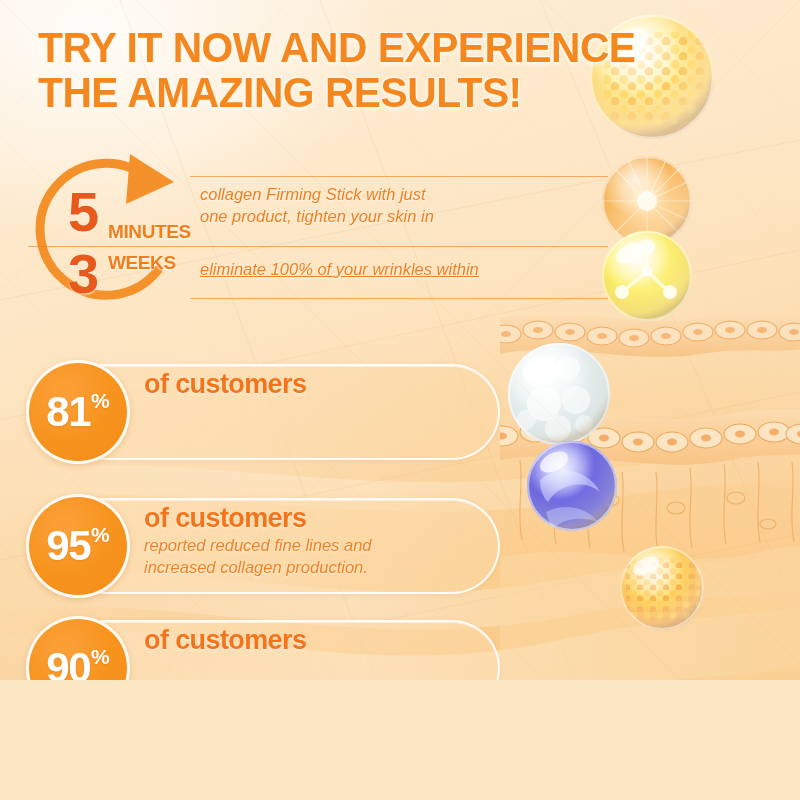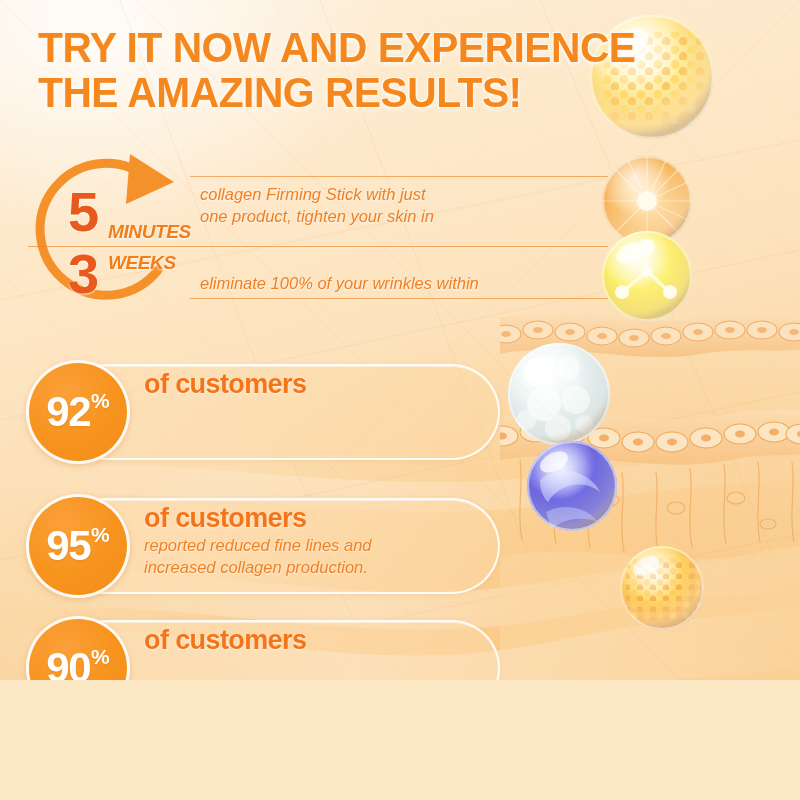--- a/index.html
+++ b/index.html
@@ -41,32 +41,31 @@
     position:absolute;font-weight:bold;color:#e8591c;
     font-size:56px;line-height:1;letter-spacing:-2px;
     text-shadow:0 1px 2px rgba(255,255,255,.9);
   }
   .num.n5{left:46px;top:36px;}
   .num.n3{left:46px;top:98px;}
   .unit{
     position:absolute;font-weight:bold;color:#f07e1b;
     font-size:19px;line-height:1;letter-spacing:-0.4px;
     text-shadow:0 1px 2px rgba(255,255,255,.9);
-    font-style:italic;
   }
   .unit.u-min{left:86px;top:74px;}
   .unit.u-wk{left:86px;top:105px;}
   
   .stmt{
     position:absolute;left:200px;width:400px;
     font-size:16.5px;line-height:1.34;font-style:italic;color:#ef7f21;
     text-shadow:0 1px 2px rgba(255,255,255,.8);
   }
   .stmt.s1{top:183px;}
-  .stmt.s2{top:272px;}
+  .stmt.s2{top:258px;text-decoration:underline;}
   .rule{position:absolute;height:1px;background:rgba(240,130,30,.62);}
   .rule.r-top{left:190px;top:176px;width:418px;}
   .rule.r-mid{left:28px;top:246px;width:580px;}
   .rule.r-bot{left:190px;top:298px;width:418px;}
   
   .row{position:absolute;left:26px;width:474px;height:104px;}
   .row.r1{top:360px;}
   .row.r2{top:494px;}
   .row.r3{top:616px;}
   .pill{
@@ -395,21 +394,21 @@
   <div class="rule r-mid"></div>
   <div class="rule r-bot"></div>
 
   <div class="stmt s1" style="white-space:pre-line">collagen Firming Stick with just
 one product, tighten your skin in</div>
   <div class="stmt s2" style="white-space:pre-line">eliminate 100% of your wrinkles within</div>
 
   <div class="row r1">
     <div class="pill"></div>
     <div class="badge">
-      <span class="pct-num">92</span>
+      <span class="pct-num">81</span>
       <span class="pct-sign">%</span>
     </div>
     <div class="rowtext">
       <div class="rowtitle">of customers</div>
     </div>
   </div>
 
   <div class="row r2">
     <div class="pill"></div>
     <div class="badge">

